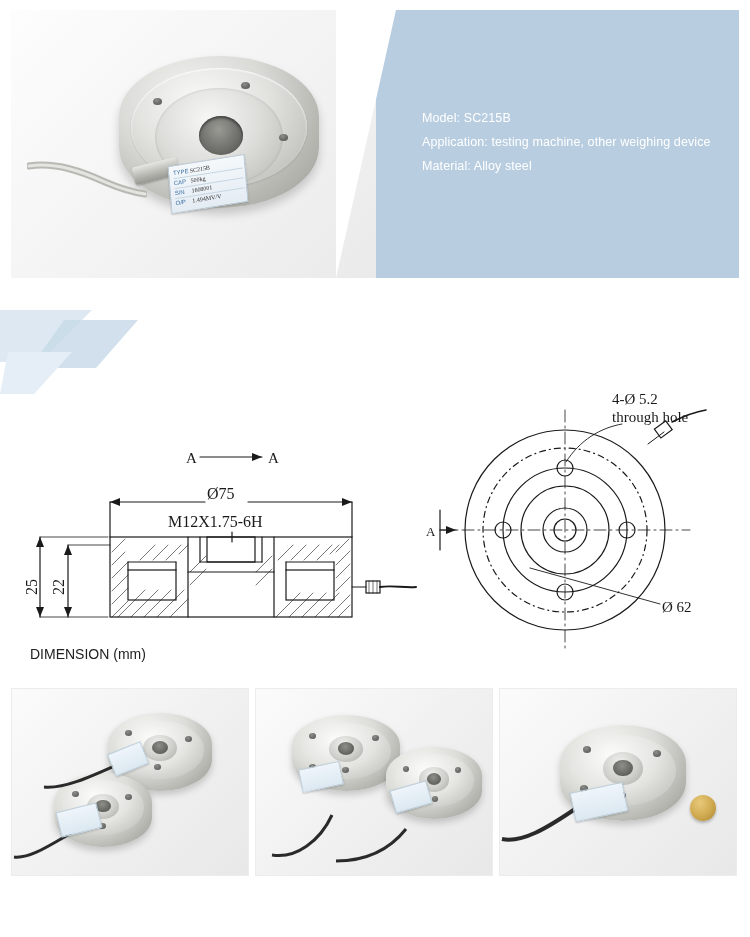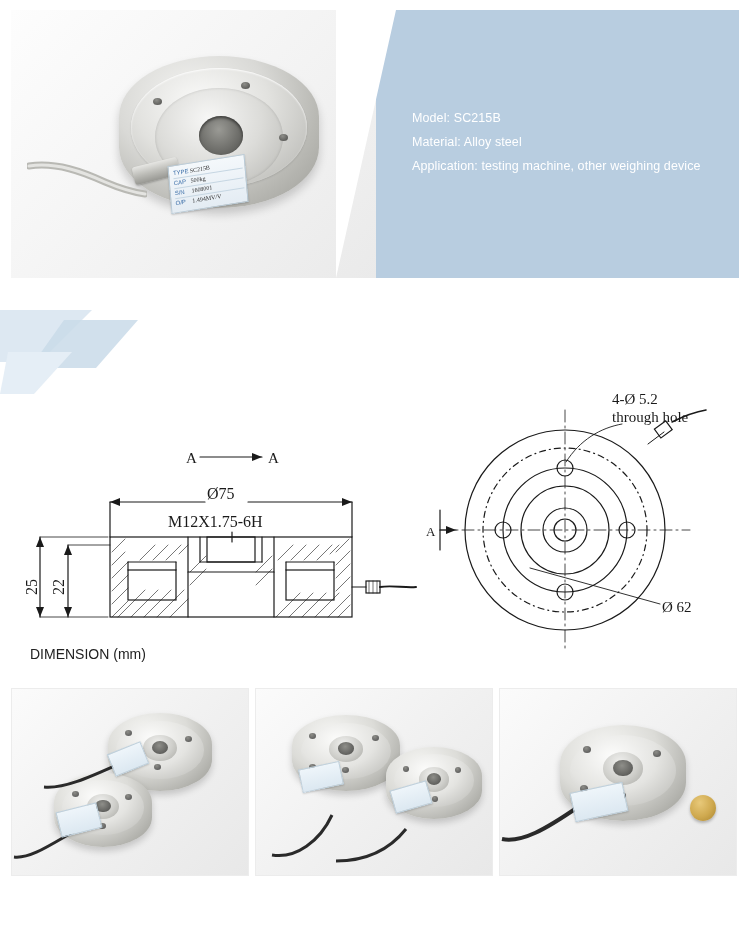--- a/index.html
+++ b/index.html
@@ -26,21 +26,21 @@
     flex:1;height:268px;
     background:#b8cde0;
     position:relative;
   }
   .spec-pane .wedge{
     position:absolute;left:-40px;top:0;width:60px;height:268px;
     background:#ffffff;
     clip-path:polygon(0 0,100% 0,0 100%);
   }
   .spec-list{
-    position:absolute;left:36px;top:96px;
+    position:absolute;left:46px;top:96px;
     font-size:12.5px;color:#ffffff;line-height:24px;
     letter-spacing:.1px;
   }
   .spec-list div{white-space:nowrap;}
 
   
   .cell-top{
     position:absolute;left:108px;top:46px;width:200px;height:176px;
   }
   .cell-body{
@@ -191,22 +191,22 @@
             <span class="v">1.494MV/V</span>
           </div>
       </div>
     </div>
   </div>
 
   <div class="spec-pane">
     <div class="wedge"></div>
     <div class="spec-list">
       <div>Model: SC215B</div>
+      <div>Application: testing machine, other weighing device</div>
       <div>Material: Alloy steel</div>
-      <div>Application: testing machine, other weighing device</div>
     </div>
   </div>
 </div>
 
 <div class="dim-section">
 
   <svg class="arrow-deco" viewBox="0 0 180 84">
     <polygon points="0,0 92,0 40,52 0,52" fill="#dde8f2"></polygon>
     <polygon points="64,10 138,10 96,58 30,58" fill="#c9dae9" opacity=".85"></polygon>
     <polygon points="8,42 72,42 34,84 0,84" fill="#e5eef6"></polygon>

